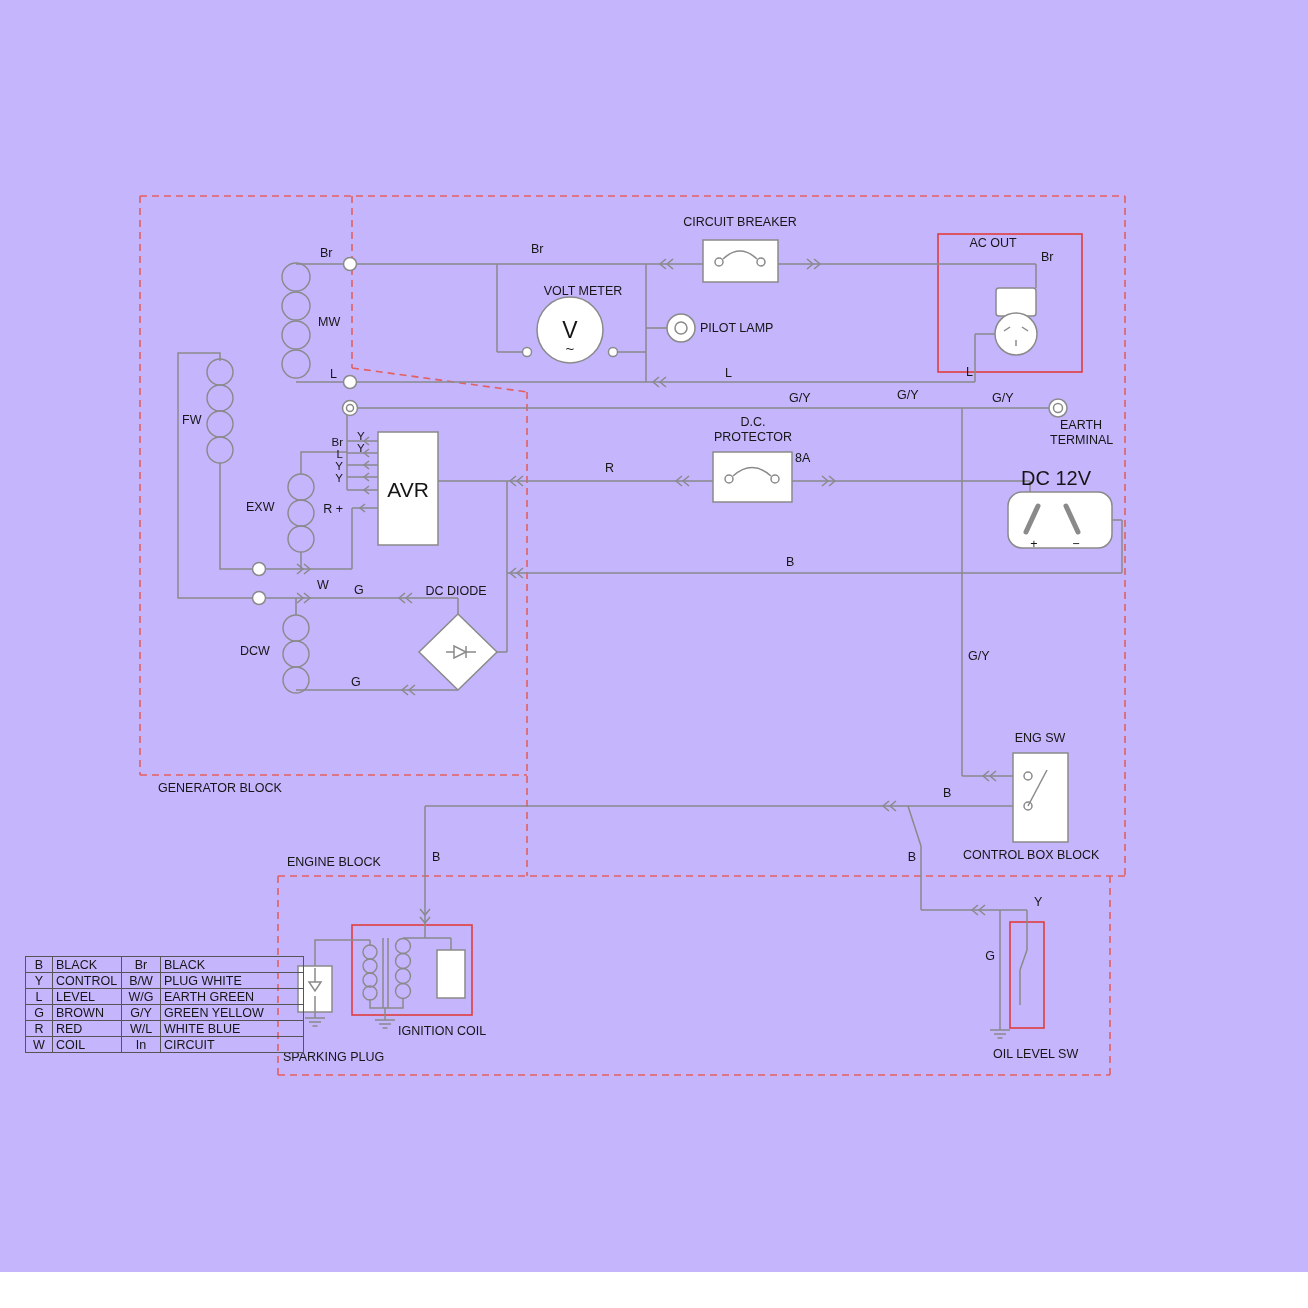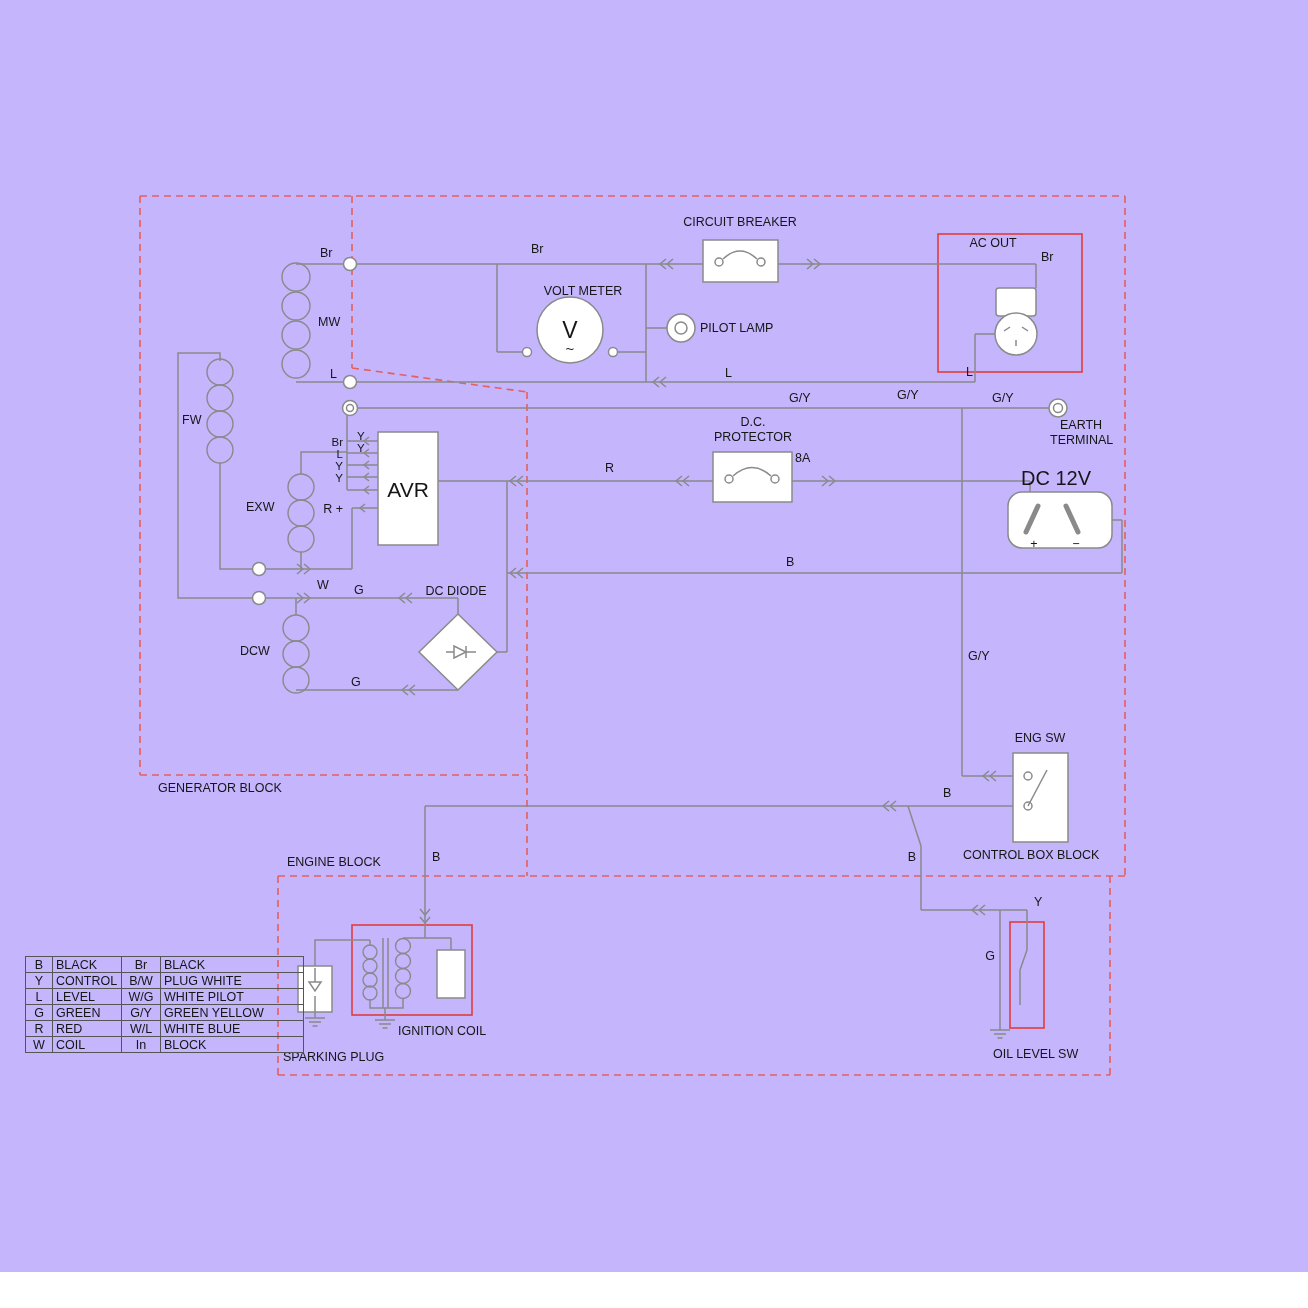--- a/index.html
+++ b/index.html
@@ -382,35 +382,35 @@
   <tr>
     <td class="c">Y</td>
     <td class="n1">CONTROL</td>
     <td class="c2">B/W</td>
     <td class="n2">PLUG WHITE</td>
   </tr>
   <tr>
     <td class="c">L</td>
     <td class="n1">LEVEL</td>
     <td class="c2">W/G</td>
-    <td class="n2">WHITE PILOT</td>
+    <td class="n2">EARTH GREEN</td>
   </tr>
   <tr>
     <td class="c">G</td>
-    <td class="n1">GREEN</td>
+    <td class="n1">BROWN</td>
     <td class="c2">G/Y</td>
     <td class="n2">GREEN YELLOW</td>
   </tr>
   <tr>
     <td class="c">R</td>
     <td class="n1">RED</td>
     <td class="c2">W/L</td>
     <td class="n2">WHITE BLUE</td>
   </tr>
   <tr>
     <td class="c">W</td>
     <td class="n1">COIL</td>
     <td class="c2">In</td>
-    <td class="n2">BLOCK</td>
+    <td class="n2">CIRCUIT</td>
   </tr>
 </tbody>
     </table>
 </div>
 
 </body></html>

